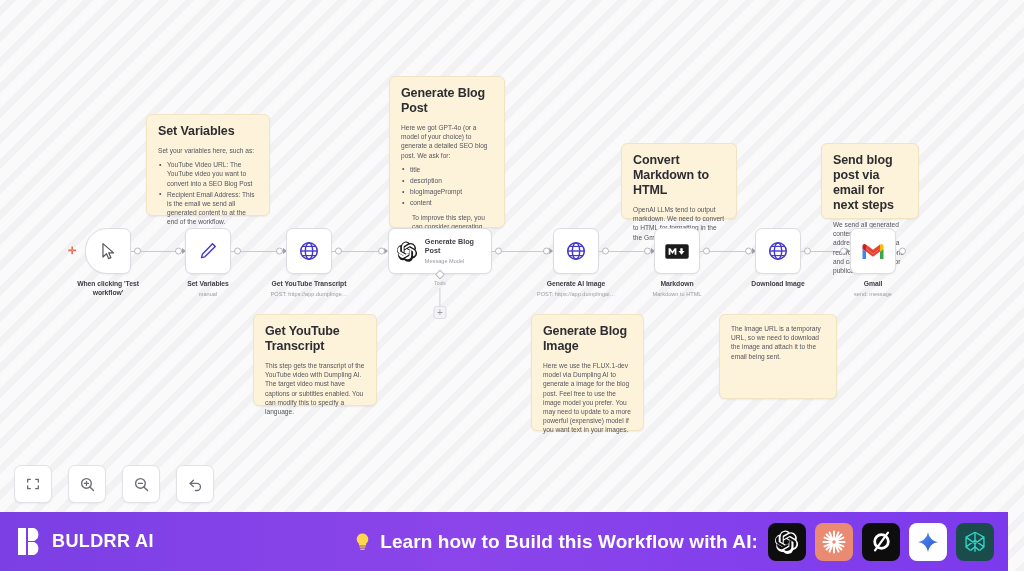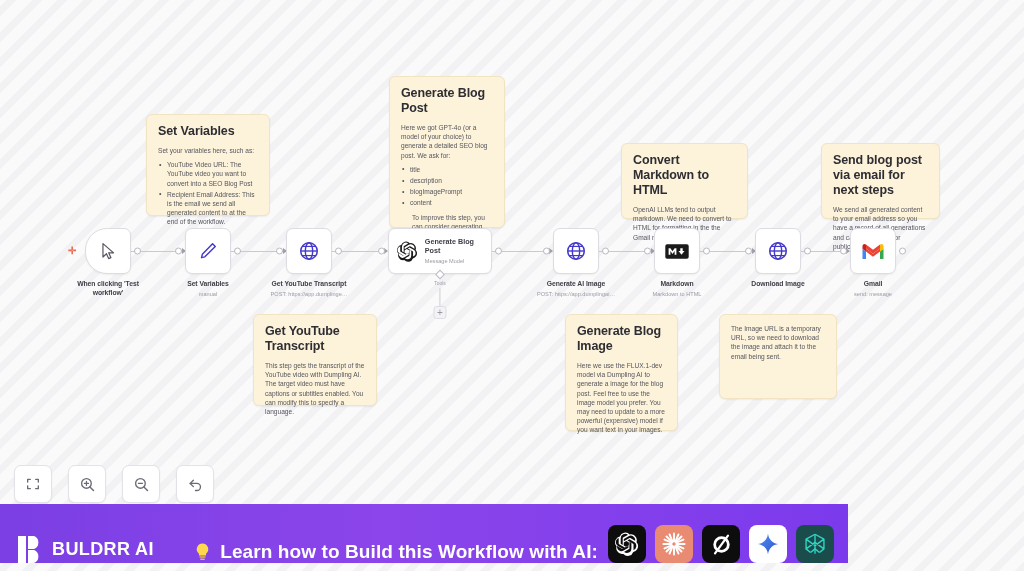--- a/index.html
+++ b/index.html
@@ -221,25 +221,25 @@
     display: flex;
     align-items: center;
     justify-content: center;
     box-shadow: 0 1px 2px rgba(0,0,0,0.05);
     cursor: pointer;
   }
 
   
   #banner {
     position: absolute;
-    left: 0; bottom: 8px;
-    width: 848px; height: 59px;
+    left: 0; bottom: 0;
+    width: 1008px; height: 59px;
     background: linear-gradient(90deg, #7b3fe4 0%, #8b45ea 45%, #7c3aed 100%);
     display: flex;
-    align-items: flex-end;
+    align-items: center;
   }
   #brand {
     display: flex;
     align-items: center;
     gap: 9px;
     margin-left: 18px;
   }
   #brand-mark {
     width: 25px; height: 27px;
     position: relative;
@@ -319,36 +319,36 @@
       <p>Here we got GPT-4o (or a model of your choice) to generate a detailed SEO blog post. We ask for:</p>
       <ul>
         <li>title</li>
         <li>description</li>
         <li>blogImagePrompt</li>
         <li>content</li>
       </ul>
       <p class="indent">To improve this step, you can consider generating section by section or replacing this with an AI Agent with research capabilities</p>
     </div>
 
-    <div class="sticky" style="left:621px; top:143px; width:127px; height:76px;">
+    <div class="sticky" style="left:621px; top:143px; width:116px; height:76px;">
       <h3>Convert Markdown to HTML</h3>
       <p>OpenAI LLMs tend to output markdown. We need to convert to HTML for formatting in the the Gmail node.</p>
     </div>
 
-    <div class="sticky" style="left:821px; top:143px; width:119px; height:76px;">
+    <div class="sticky" style="left:821px; top:143px; width:98px; height:76px;">
       <h3>Send blog post via email for next steps</h3>
       <p>We send all generated content to your email address so you have a record of all generations and can get it ready for publication</p>
     </div>
 
     <div class="sticky" style="left:253px; top:314px; width:124px; height:92px;">
       <h3>Get YouTube Transcript</h3>
       <p>This step gets the transcript of the YouTube video with Dumpling AI. The target video must have captions or subtitles enabled. You can modify this to specify a language.</p>
     </div>
 
-    <div class="sticky" style="left:531px; top:314px; width:113px; height:117px;margin-left:34px;">
+    <div class="sticky" style="left:531px; top:314px; width:113px; height:117px;">
       <h3>Generate Blog Image</h3>
       <p>Here we use the FLUX.1-dev model via Dumpling AI to generate a image for the blog post. Feel free to use the image model you prefer. You may need to update to a more powerful (expensive) model if you want text in your images.</p>
     </div>
 
     <div class="sticky" style="left:719px; top:314px; width:118px; height:85px;">
       <p>The Image URL is a temporary URL, so we need to download the image and attach it to the email being sent.</p>
     </div>
 
     <div class="node-wrap" style="left:62px; top:228px;">
       <span class="plus-trigger" style="left:6px; top:17px;">✛</span>

